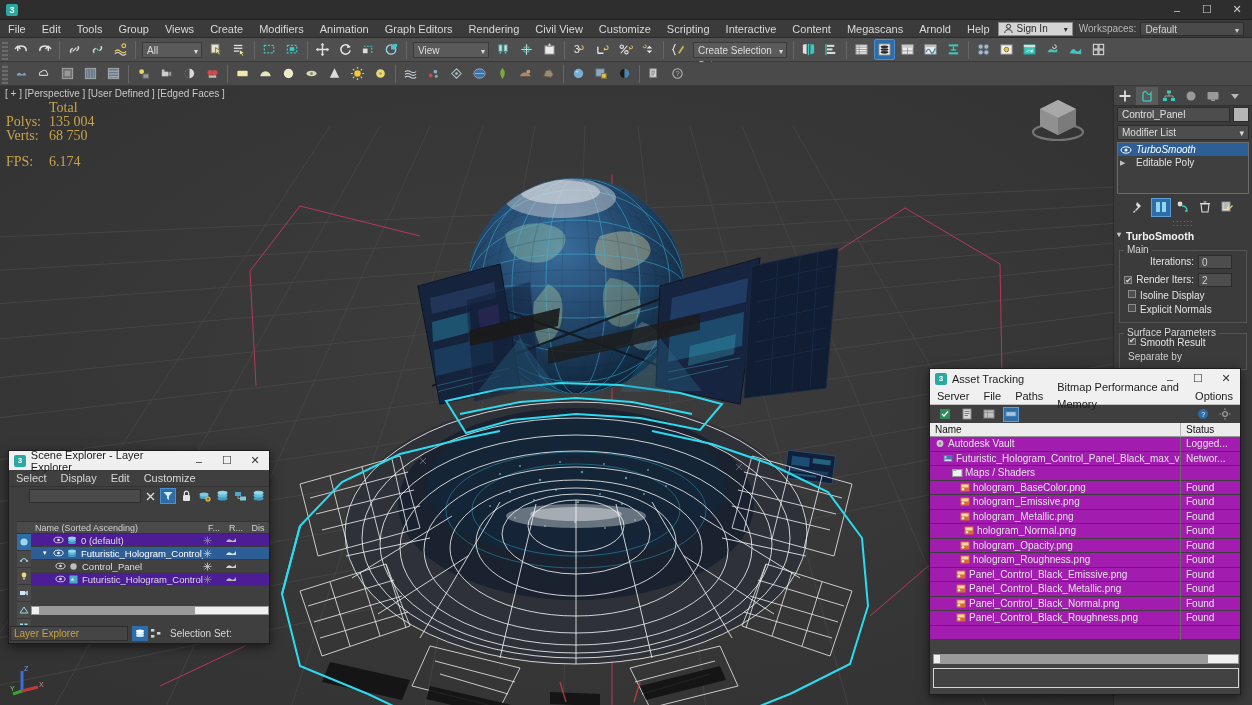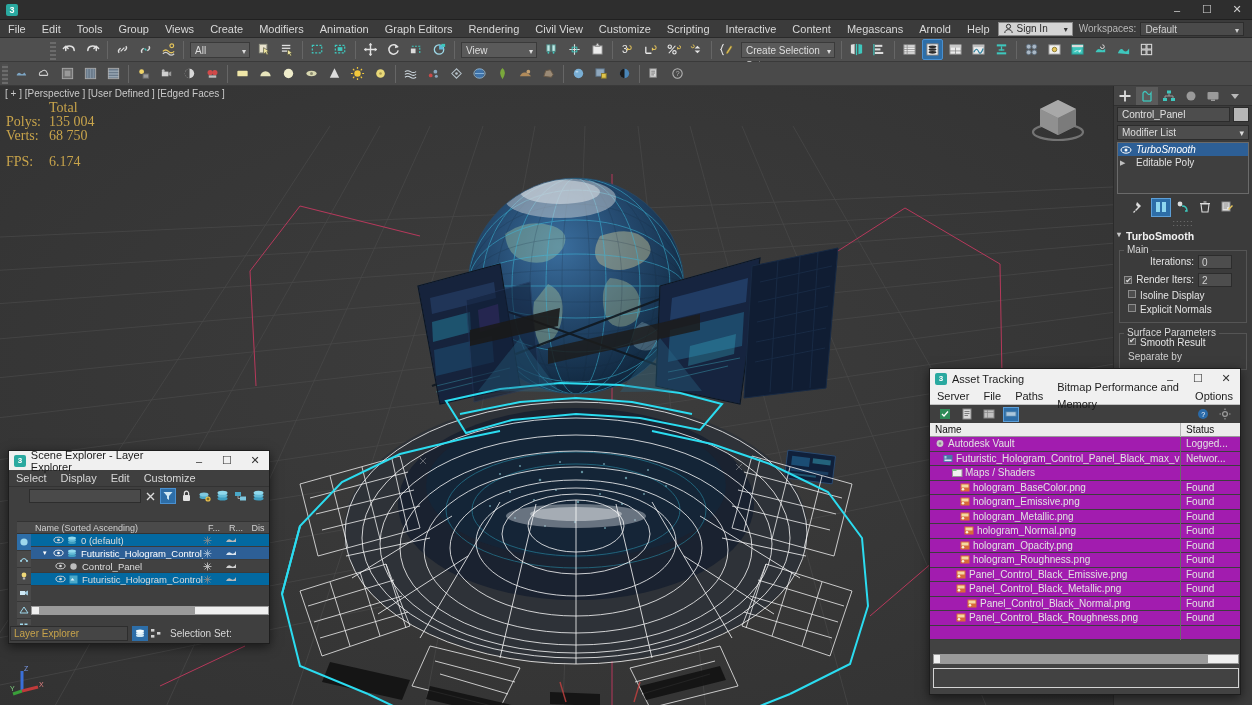--- a/index.html
+++ b/index.html
@@ -49,21 +49,21 @@
     font-size:10px; color:#cfcfcf; padding-left:4px; line-height:13px; position:relative;
     margin-right:8px;
   }
   .ws-combo .caret{ position:absolute; right:4px; top:1px; font-size:8px;}
 
   
   .toolbar{
     position:absolute; left:0; width:1252px; background:#4f4f4f;
     border-bottom:1px solid #3a3a3a; display:flex; align-items:center;
   }
-  .toolbar.row1{ top:38px; height:24px;padding-left:48px; }
+  .toolbar.row1{ top:38px; height:24px; }
   .toolbar.row2{ top:62px; height:24px; background:#4a4a4a; }
   .grip{ width:6px; height:20px; margin:0 2px;
     background:repeating-linear-gradient(0deg,#6b6b6b 0 2px,#4f4f4f 2px 4px); }
   .tbtn{
     width:21px;height:21px; margin:0 1px; display:flex;align-items:center;justify-content:center;
     border:1px solid transparent; border-radius:2px; position:relative;
   }
   .tbtn.active{ background:#2d6ea8; border-color:#4a90d0; }
   .tsep{ width:1px; height:18px; background:#666; margin:0 3px; }
   .tcombo{
@@ -102,21 +102,21 @@
 
   #scene-explorer{ left:8px; top:450px; width:262px; height:194px; }
   .se-toolbar{ height:18px; display:flex; align-items:center; padding:0 2px; background:#3f3f3f; }
   .se-search{ flex:0 0 112px; height:14px; background:#4a4a4a; border:1px solid #2d2d2d; margin-left:18px;}
   .se-tb-btn{ width:16px;height:16px;margin:0 1px;display:flex;align-items:center;justify-content:center;}
   .se-tb-btn.on{ background:#2d6ea8; border:1px solid #4a90d0; }
   .se-head{ height:13px; background:#4a4a4a; display:flex; align-items:center;
             border-top:1px solid #333; border-bottom:1px solid #333; font-size:9px; color:#d0d0d0;}
   .se-body{ position:absolute; left:22px; top:83px; width:238px; height:52px; overflow:hidden; }
   .se-row{ height:13px; display:flex; align-items:center; font-size:9.5px; color:#dcdcdc;
-           background:#0369a1; border-bottom:1px solid #3b3b3b; }
+           background:#4c1d95; border-bottom:1px solid #3b3b3b; }
   .se-row.alt{ background:#414141; }
   .se-row.sel{ background:#2d5f96; color:#fff; }
   .se-side{ position:absolute; left:8px; top:83px; width:14px; }
   .se-sicon{ width:14px;height:17px; background:#4a4a4a; border-bottom:1px solid #383838;
              display:flex;align-items:center;justify-content:center; }
   .se-sicon.on{ background:#2d6ea8; }
   .se-scroll{ position:absolute; left:22px; bottom:28px; width:238px; height:9px;
               background:#f0f0f0; border:1px solid #999; }
   .se-scroll i{ display:block; height:7px; width:66%; background:#9a9a9a; margin-left:3%; }
   .se-status{ position:absolute; left:1px; bottom:1px; width:259px; height:17px;
@@ -1621,21 +1621,21 @@
                 <rect x="1.5" y="1.5" width="7" height="3" fill="#f4d8a0"></rect>
                 <circle cx="3" cy="6.3" r="1.3" fill="#f8f0d8"></circle>
               </svg>
             </span>
           <span class="clip">Panel_Control_Black_Metallic.png</span>
         </div>
         <div class="s clip">Found</div>
       </div>
 
       <div class="at-row">
-        <div class="n" style="padding-left:37px">
+        <div class="n" style="padding-left:26px">
           <span class="at-mini">
               <svg width="10" height="9" viewBox="0 0 10 9">
                 <rect x="0.5" y="0.5" width="9" height="8" fill="#d86a3a"></rect>
                 <rect x="1.5" y="1.5" width="7" height="3" fill="#f4d8a0"></rect>
                 <circle cx="3" cy="6.3" r="1.3" fill="#f8f0d8"></circle>
               </svg>
             </span>
           <span class="clip">Panel_Control_Black_Normal.png</span>
         </div>
         <div class="s clip">Found</div>

